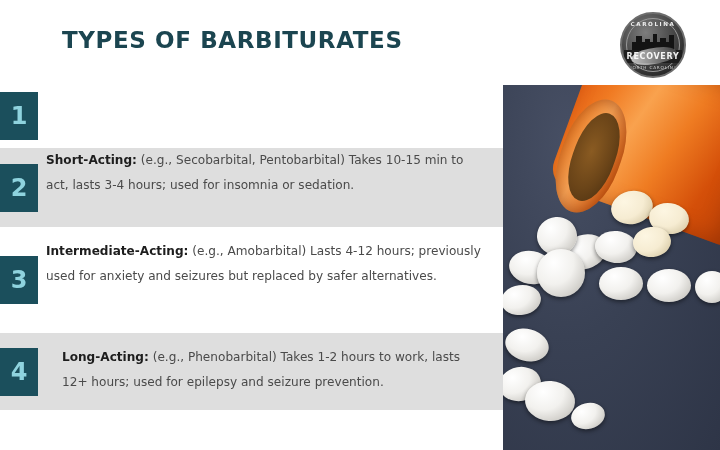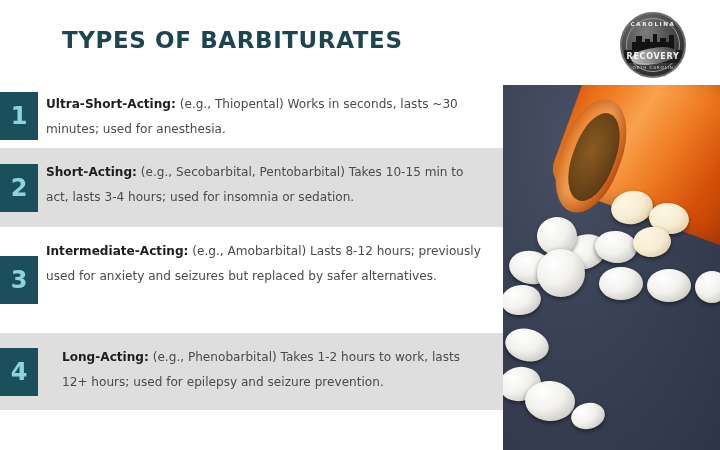--- a/index.html
+++ b/index.html
@@ -72,21 +72,21 @@
     font-family:"DejaVu Sans", sans-serif;
   }
   .text b { color:#1d1d1d; font-weight:bold; }
 
   .row-1 { height:65px; }
   .row-2 { height:79px; }
   .row-3 { height:106px; }
   .row-4 { height:77px; }
 
   .row-1 .text { padding-top:9px; }
-  .row-2 .text { padding-top:12px; }
+  .row-2 .text { padding-top:0; }
   .row-3 .text { padding-top:12px; }
   .row-4 .text { padding-top:12px;margin-left:16px; }
 
   
   #photo {
     position:absolute;
     left:503px; top:85px;
     width:217px; height:365px;
     overflow:hidden;
     background:#3a4358;
@@ -212,40 +212,37 @@
 <div id="page">
 
   <div id="title">TYPES OF BARBITURATES</div>
 
   <div id="list">
 
     <div class="row plain row-1">
       <div class="badge-wrap">
         <div class="badge">1</div>
       </div>
-      <div class="text">
-        <b>Ultra-Short-Acting:</b><span> (e.g., Thiopental) Works in seconds, lasts ~30 minutes; used for anesthesia.</span>
-      </div>
     </div>
 
     <div class="row shaded row-2">
       <div class="badge-wrap">
         <div class="badge">2</div>
       </div>
       <div class="text">
         <b>Short-Acting:</b><span> (e.g., Secobarbital, Pentobarbital) Takes 10-15 min to act, lasts 3-4 hours; used for insomnia or sedation.</span>
       </div>
     </div>
 
     <div class="row plain row-3">
       <div class="badge-wrap">
         <div class="badge">3</div>
       </div>
       <div class="text">
-        <b>Intermediate-Acting:</b><span> (e.g., Amobarbital) Lasts 8-12 hours; previously used for anxiety and seizures but replaced by safer alternatives.</span>
+        <b>Intermediate-Acting:</b><span> (e.g., Amobarbital) Lasts 4-12 hours; previously used for anxiety and seizures but replaced by safer alternatives.</span>
       </div>
     </div>
 
     <div class="row shaded row-4">
       <div class="badge-wrap">
         <div class="badge">4</div>
       </div>
       <div class="text">
         <b>Long-Acting:</b><span> (e.g., Phenobarbital) Takes 1-2 hours to work, lasts 12+ hours; used for epilepsy and seizure prevention.</span>
       </div>

